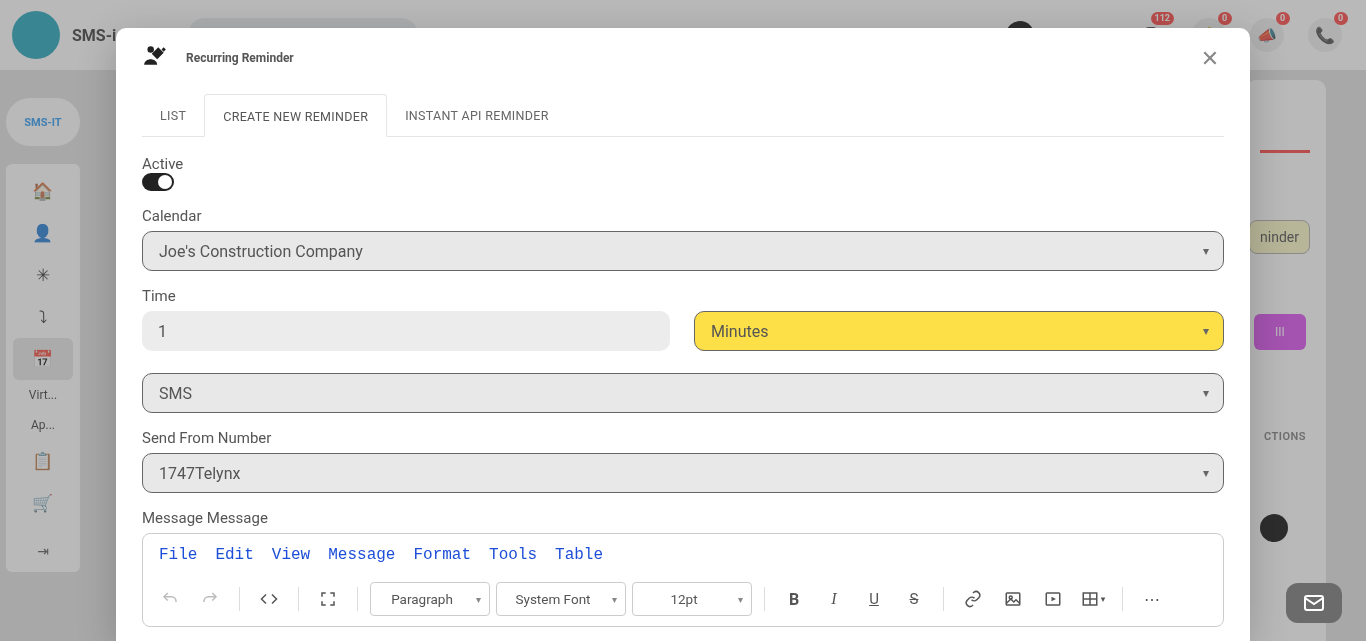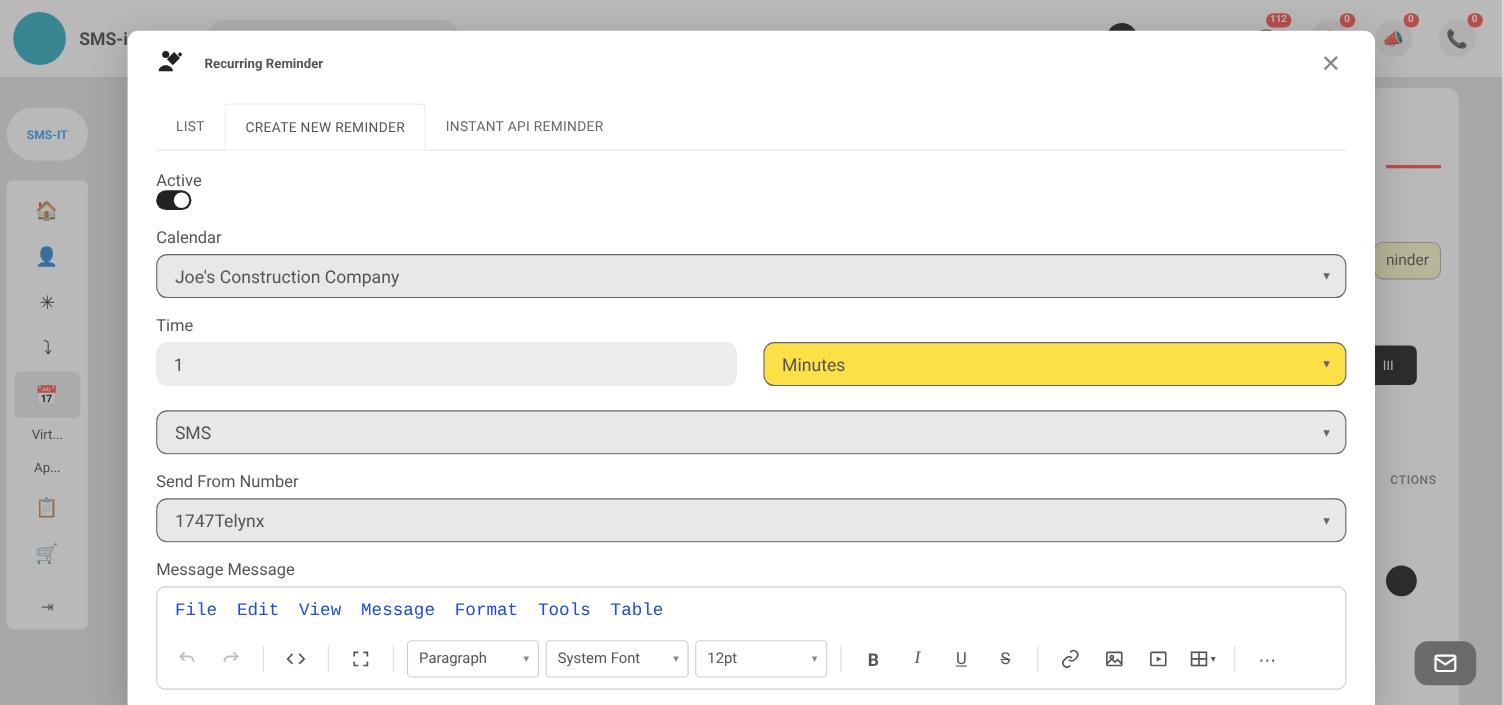--- a/index.html
+++ b/index.html
@@ -94,22 +94,22 @@
   .bg-reminder-btn {
     position:absolute; right: 56px; top: 150px;
     border: 1px solid #aaa; padding: 8px 10px; border-radius: 8px;
     font-size: 14px; color:#444; background:#fef9c3;
   }
   .bg-tab-underline {
     position:absolute; right: 56px; top: 80px;
     width: 50px; height: 3px; background:#ff3b3b;
   }
   .bg-view-chip {
-    position:absolute; right: 78px; top: 244px;
-    width: 52px; height: 36px; background:#000000; border-radius:6px;
+    position:absolute; right: 60px; top: 244px;
+    width: 52px; height: 36px; background:#d946ef; border-radius:6px;
     display:flex; align-items:center; justify-content:center; color:#fff; font-size:12px;
   }
   .bg-actions-label {
     position:absolute; right: 60px; top: 360px;
     font-size: 11px; letter-spacing:.5px; color:#777; font-weight:600;
   }
   .bg-action-disk {
     position:absolute; right: 78px; top: 444px;
     width: 28px; height:28px; border-radius:50%; background:#000;
   }
@@ -191,21 +191,21 @@
   }
   .tbtn {
     width:34px; height:34px; display:flex; align-items:center; justify-content:center;
     color:#555; border-radius:4px; cursor:pointer;
   }
   .tbtn.muted { color:#bcbcbc; }
   .tsep { width:1px; height:24px; background:#ddd; margin:0 6px; }
   .tsel {
     height:34px; border:1px solid #ccc; border-radius:4px;
     padding: 0 26px 0 10px; font-size:13.5px; color:#555;
-    display:flex; align-items:center; position:relative; background:#fff;
+    display:flex; align-items:center; position:relative; background:#fff;justify-content:center;
   }
   .tsel .chev { position:absolute; right:8px; font-size:10px; color:#888; }
   .tsel.w1 { width:120px; }
   .tsel.w2 { width:130px; }
   .tsel.w3 { width:120px; }
   .tbtn svg, .tbtn-sm svg { width:18px; height:18px; display:block; }
 
   
   .fab {
     position:absolute; right:24px; bottom:18px;

